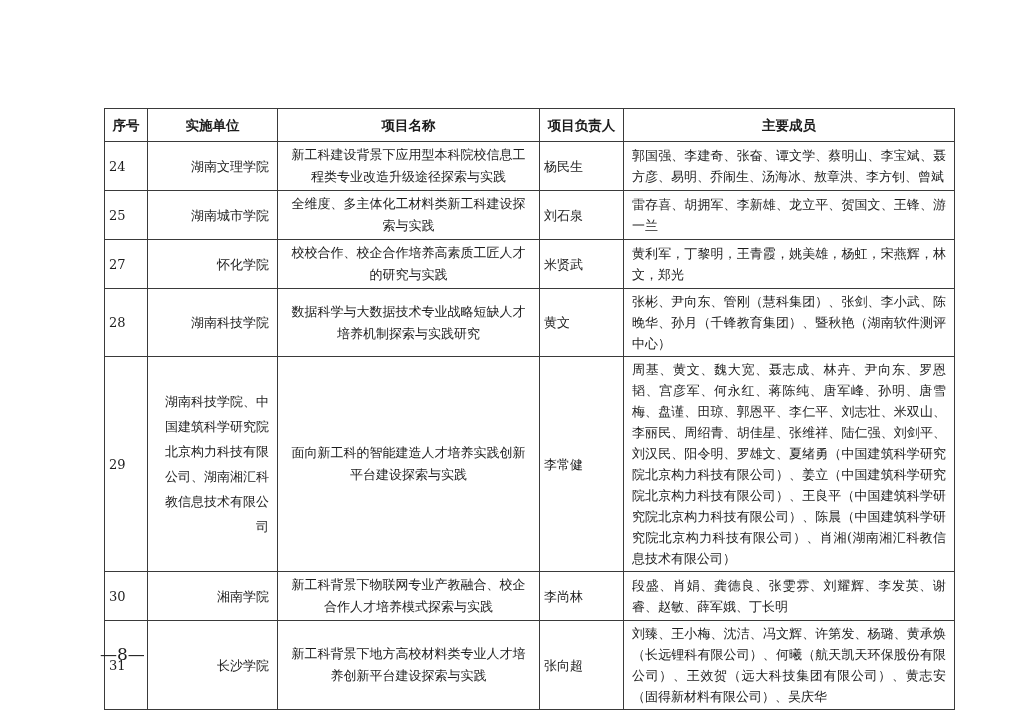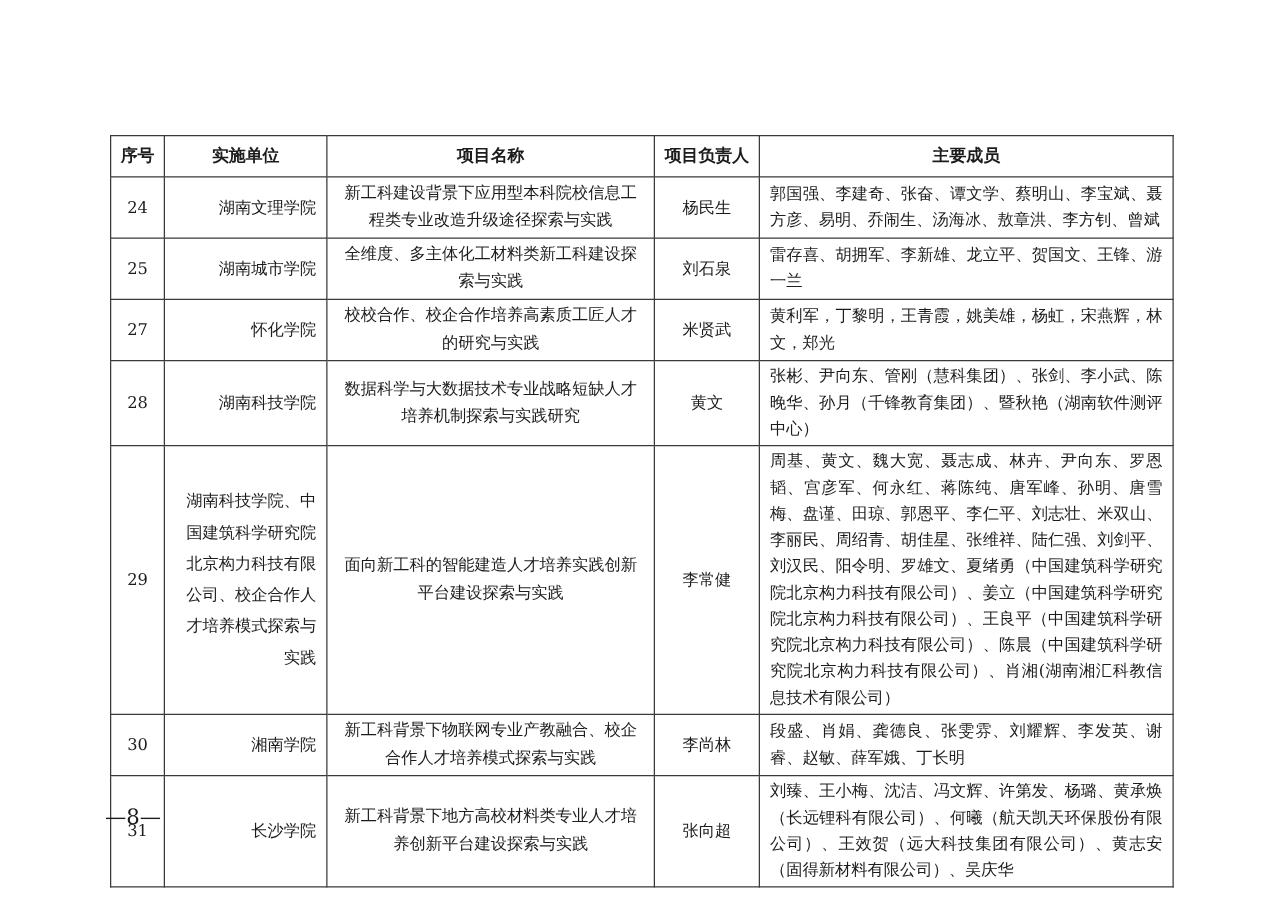--- a/index.html
+++ b/index.html
@@ -10,20 +10,21 @@
     height: 723px;
     font-family: "DejaVu Serif", "Liberation Serif", serif;
     color: #1c1c1c;
   }
   .page {
     position: relative;
     width: 949px;
     height: 723px;
     background: #ffffff;
     overflow: hidden;
+    margin-left: 16px;
   }
   .table-wrap {
     position: absolute;
     left: 88px;
     top: 108px;
     width: 850px;
   }
   table.project-table {
     border-collapse: collapse;
     table-layout: fixed;
@@ -43,21 +44,21 @@
     overflow: hidden;
   }
   thead th {
     font-weight: bold;
     text-align: center;
     height: 28px;
     font-size: 13.5px;
     padding: 2px 2px;
   }
   td.c-no, td.c-leader {
-    text-align: center;
+    text-align: left;
   }
   td.c-unit, td.c-project {
     text-align: center;
     padding: 2px 8px;
     line-height: 22px;
   }
   td.c-members {
     text-align: justify;
     padding: 2px 8px;
   }
@@ -121,21 +122,21 @@
         </tr>
         <tr class="h43">
           <td class="c-no">28</td>
           <td class="c-unit">湖南科技学院</td>
           <td class="c-project">数据科学与大数据技术专业战略短缺人才培养机制探索与实践研究</td>
           <td class="c-leader">黄文</td>
           <td class="c-members">张彬、尹向东、管刚（慧科集团）、张剑、李小武、陈晚华、孙月（千锋教育集团）、暨秋艳（湖南软件测评中心）</td>
         </tr>
         <tr class="h156">
           <td class="c-no">29</td>
-          <td class="c-unit">湖南科技学院、中国建筑科学研究院北京构力科技有限公司、校企合作人才培养模式探索与实践</td>
+          <td class="c-unit">湖南科技学院、中国建筑科学研究院北京构力科技有限公司、湖南湘汇科教信息技术有限公司</td>
           <td class="c-project">面向新工科的智能建造人才培养实践创新平台建设探索与实践</td>
           <td class="c-leader">李常健</td>
           <td class="c-members">周基、黄文、魏大宽、聂志成、林卉、尹向东、罗恩韬、宫彦军、何永红、蒋陈纯、唐军峰、孙明、唐雪梅、盘谨、田琼、郭恩平、李仁平、刘志壮、米双山、李丽民、周绍青、胡佳星、张维祥、陆仁强、刘剑平、刘汉民、阳令明、罗雄文、夏绪勇（中国建筑科学研究院北京构力科技有限公司）、姜立（中国建筑科学研究院北京构力科技有限公司）、王良平（中国建筑科学研究院北京构力科技有限公司）、陈晨（中国建筑科学研究院北京构力科技有限公司）、肖湘(湖南湘汇科教信息技术有限公司）</td>
         </tr>
         <tr class="h43">
           <td class="c-no">30</td>
           <td class="c-unit">湘南学院</td>
           <td class="c-project">新工科背景下物联网专业产教融合、校企合作人才培养模式探索与实践</td>
           <td class="c-leader">李尚林</td>
           <td class="c-members">段盛、肖娟、龚德良、张雯雰、刘耀辉、李发英、谢睿、赵敏、薛军娥、丁长明</td>

